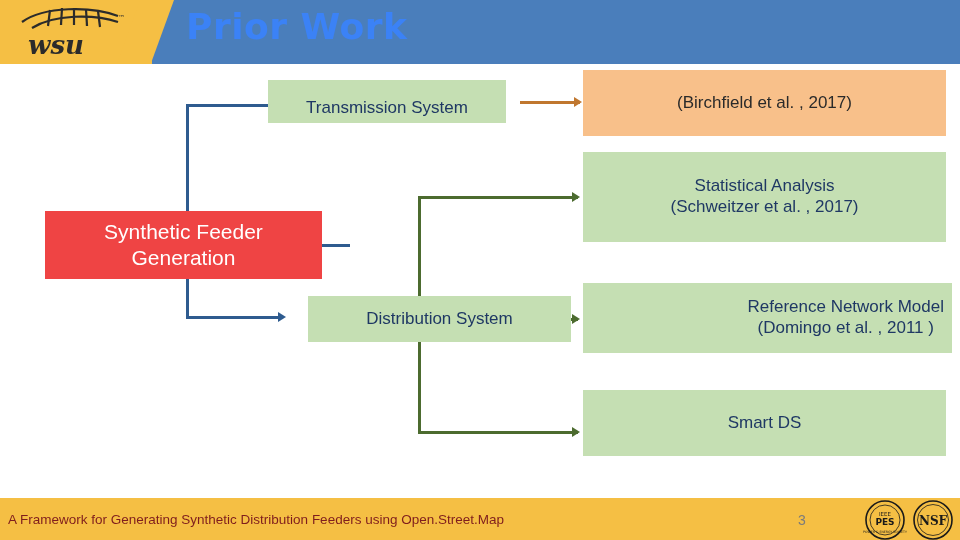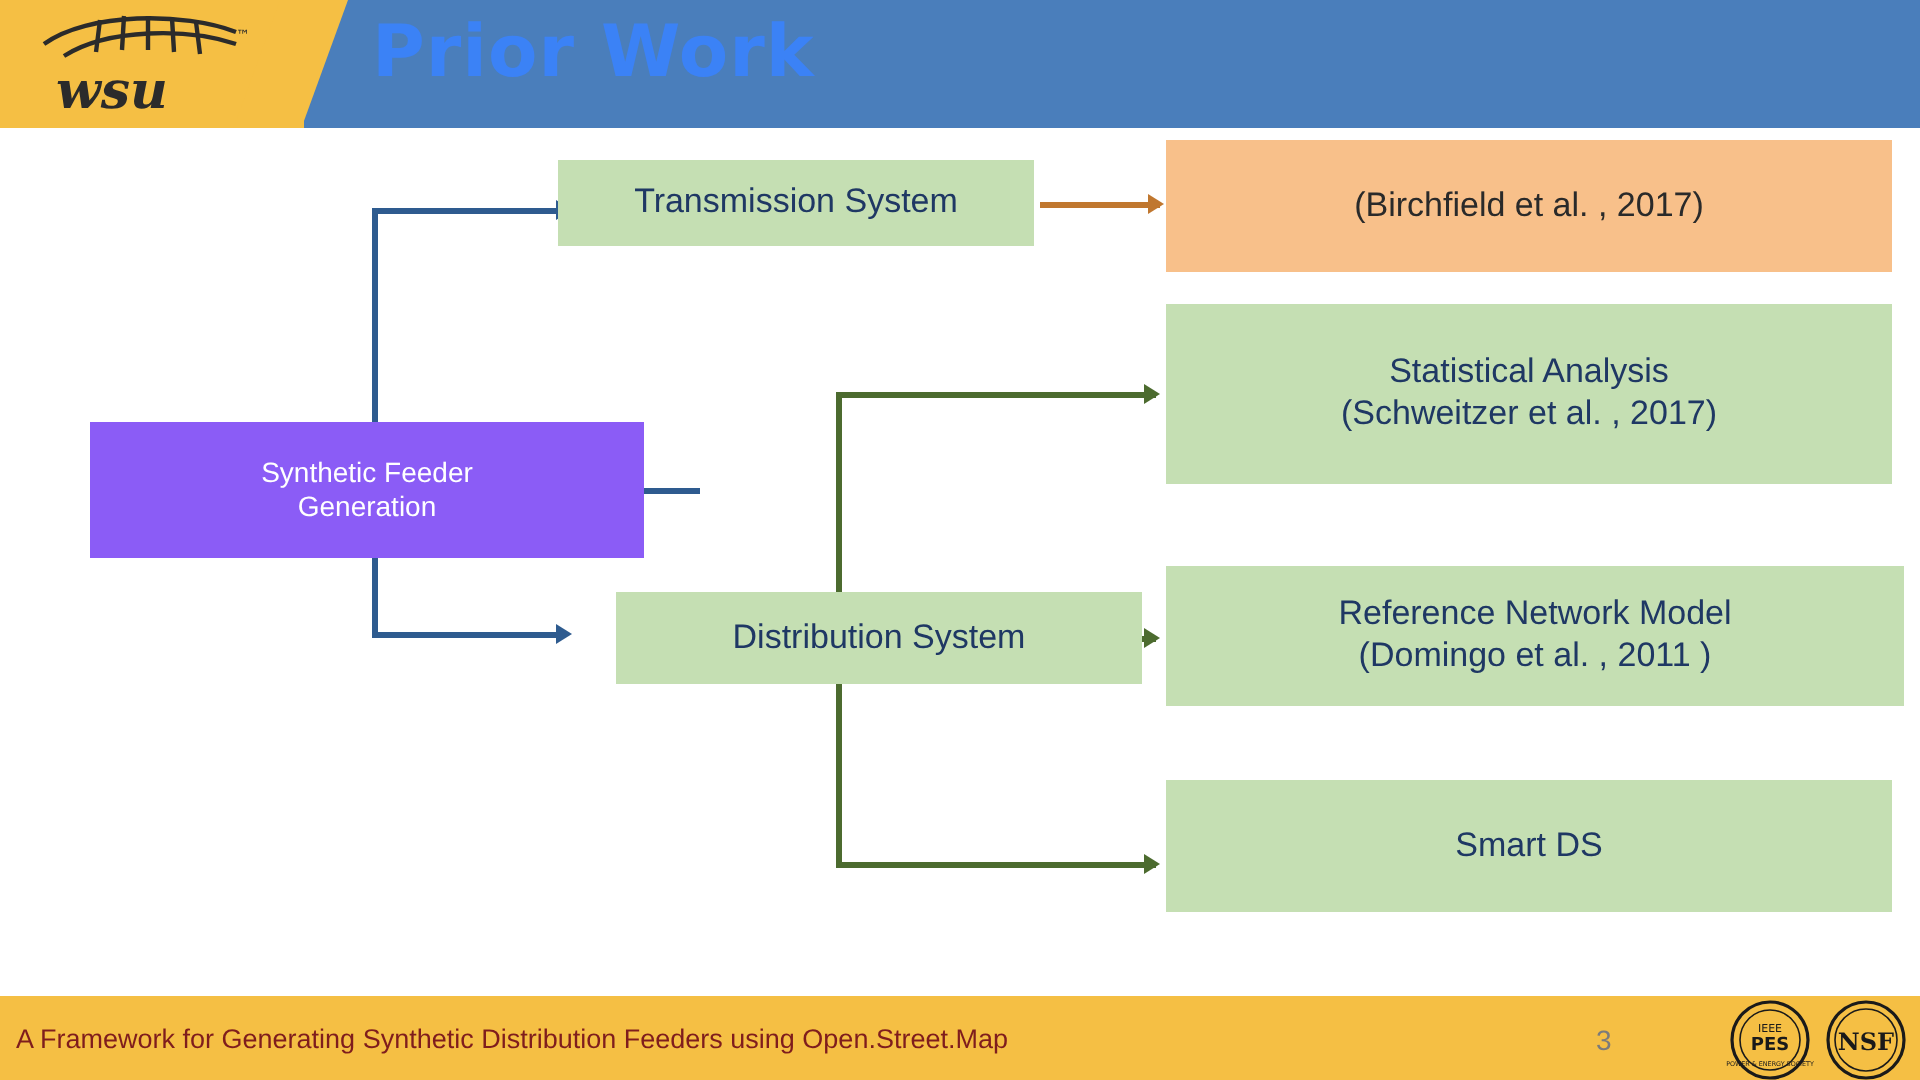--- a/index.html
+++ b/index.html
@@ -40,21 +40,21 @@
   .box{
     position:absolute;
     box-sizing:border-box;
     display:flex;align-items:center;justify-content:center;
     text-align:center;
     font-size:17px;
     line-height:1.22;
     padding:4px 8px;
   }
   .box-blue{
-    background:#8b5cf6;color:#ffffff;font-size:14px;
+    background:#ef4444;color:#ffffff;font-size:21px;
   }
   .box-orange{
     background:#f8c08a;color:#2a2a2a;
   }
   .box-green{
     background:#c5dfb3;color:#1f3864;
   }
   .box-txt{display:block;}
   
   .conn{position:absolute;background:#2e5b8f;}
@@ -130,42 +130,42 @@
 <div class="conn-green" style="left:551px;top:318px;width:27px;height:3px;"></div>
 <div class="arrow arrow-green" style="left:572px;top:314px;"></div>
 
 <div class="box box-blue" style="left:45px;top:211px;width:277px;height:68px;">
   <div>
     <span class="box-txt">Synthetic Feeder</span>
     <span class="box-txt">Generation</span>
   </div>
 </div>
 
-<div class="box box-green" style="left:279px;top:80px;width:238px;height:43px;">
+<div class="box box-green" style="left:268px;top:80px;width:238px;height:43px;align-items:flex-end;">
   <span>Transmission System</span>
 </div>
 
 <div class="box box-green" style="left:288px;top:296px;width:263px;height:46px;margin-left:20px;">
   <span>Distribution System</span>
 </div>
 
 <div class="box box-orange" style="left:583px;top:70px;width:363px;height:66px;">
   <div>
     <span class="box-txt">(Birchfield et al. , 2017)</span>
   </div>
 </div>
 
 <div class="box box-green" style="left:583px;top:152px;width:363px;height:90px;">
   <div>
     <span class="box-txt">Statistical Analysis</span>
     <span class="box-txt">(Schweitzer et al. , 2017)</span>
   </div>
 </div>
 
-<div class="box box-green" style="left:583px;top:283px;width:369px;height:70px;">
+<div class="box box-green" style="left:583px;top:283px;width:369px;height:70px;justify-content:flex-end;">
   <div>
     <span class="box-txt">Reference Network Model</span>
     <span class="box-txt">(Domingo et al. , 2011 )</span>
   </div>
 </div>
 
 <div class="box box-green" style="left:583px;top:390px;width:363px;height:66px;">
   <div>
     <span class="box-txt">Smart DS</span>
   </div>

